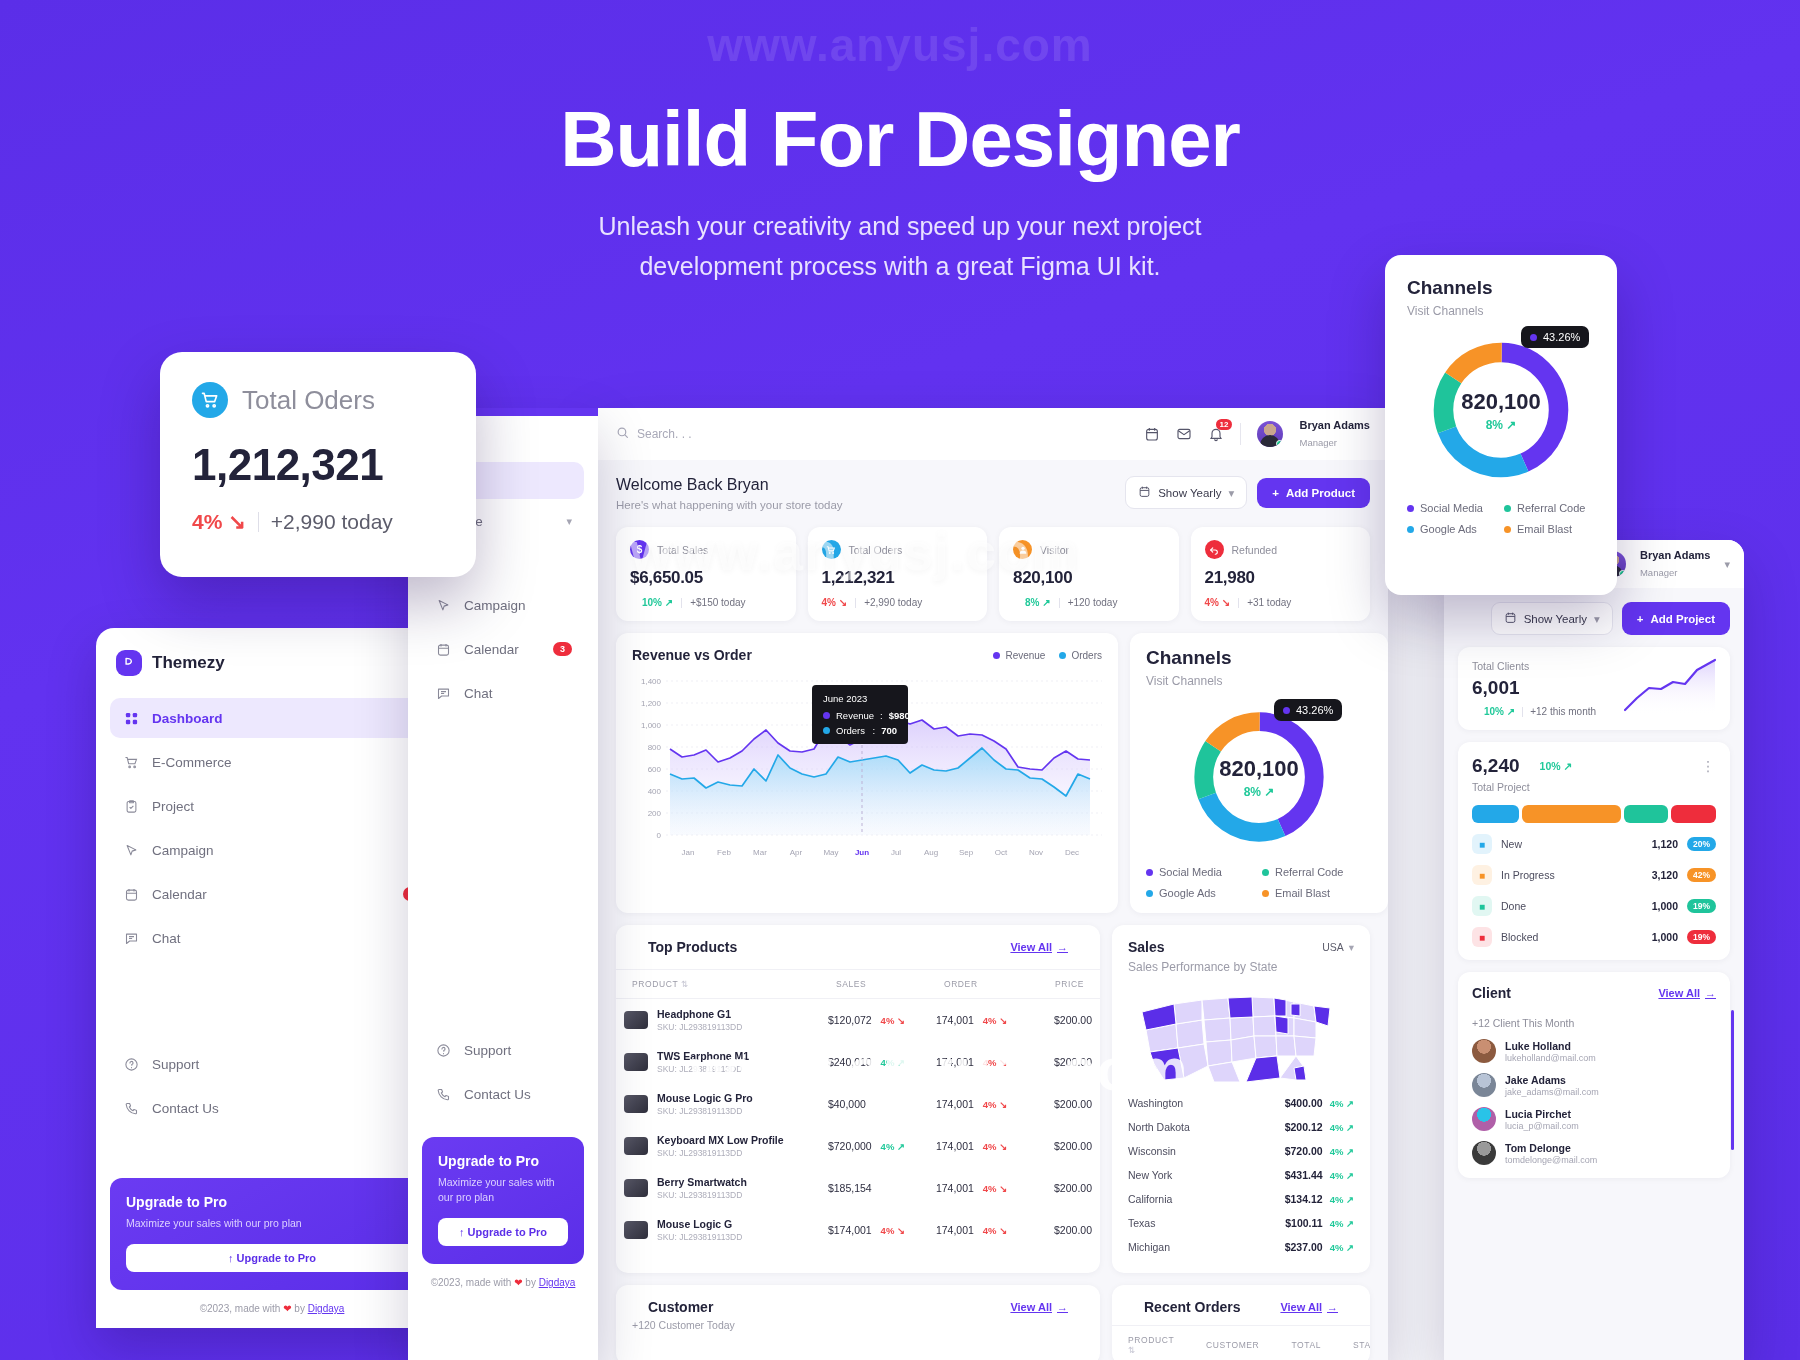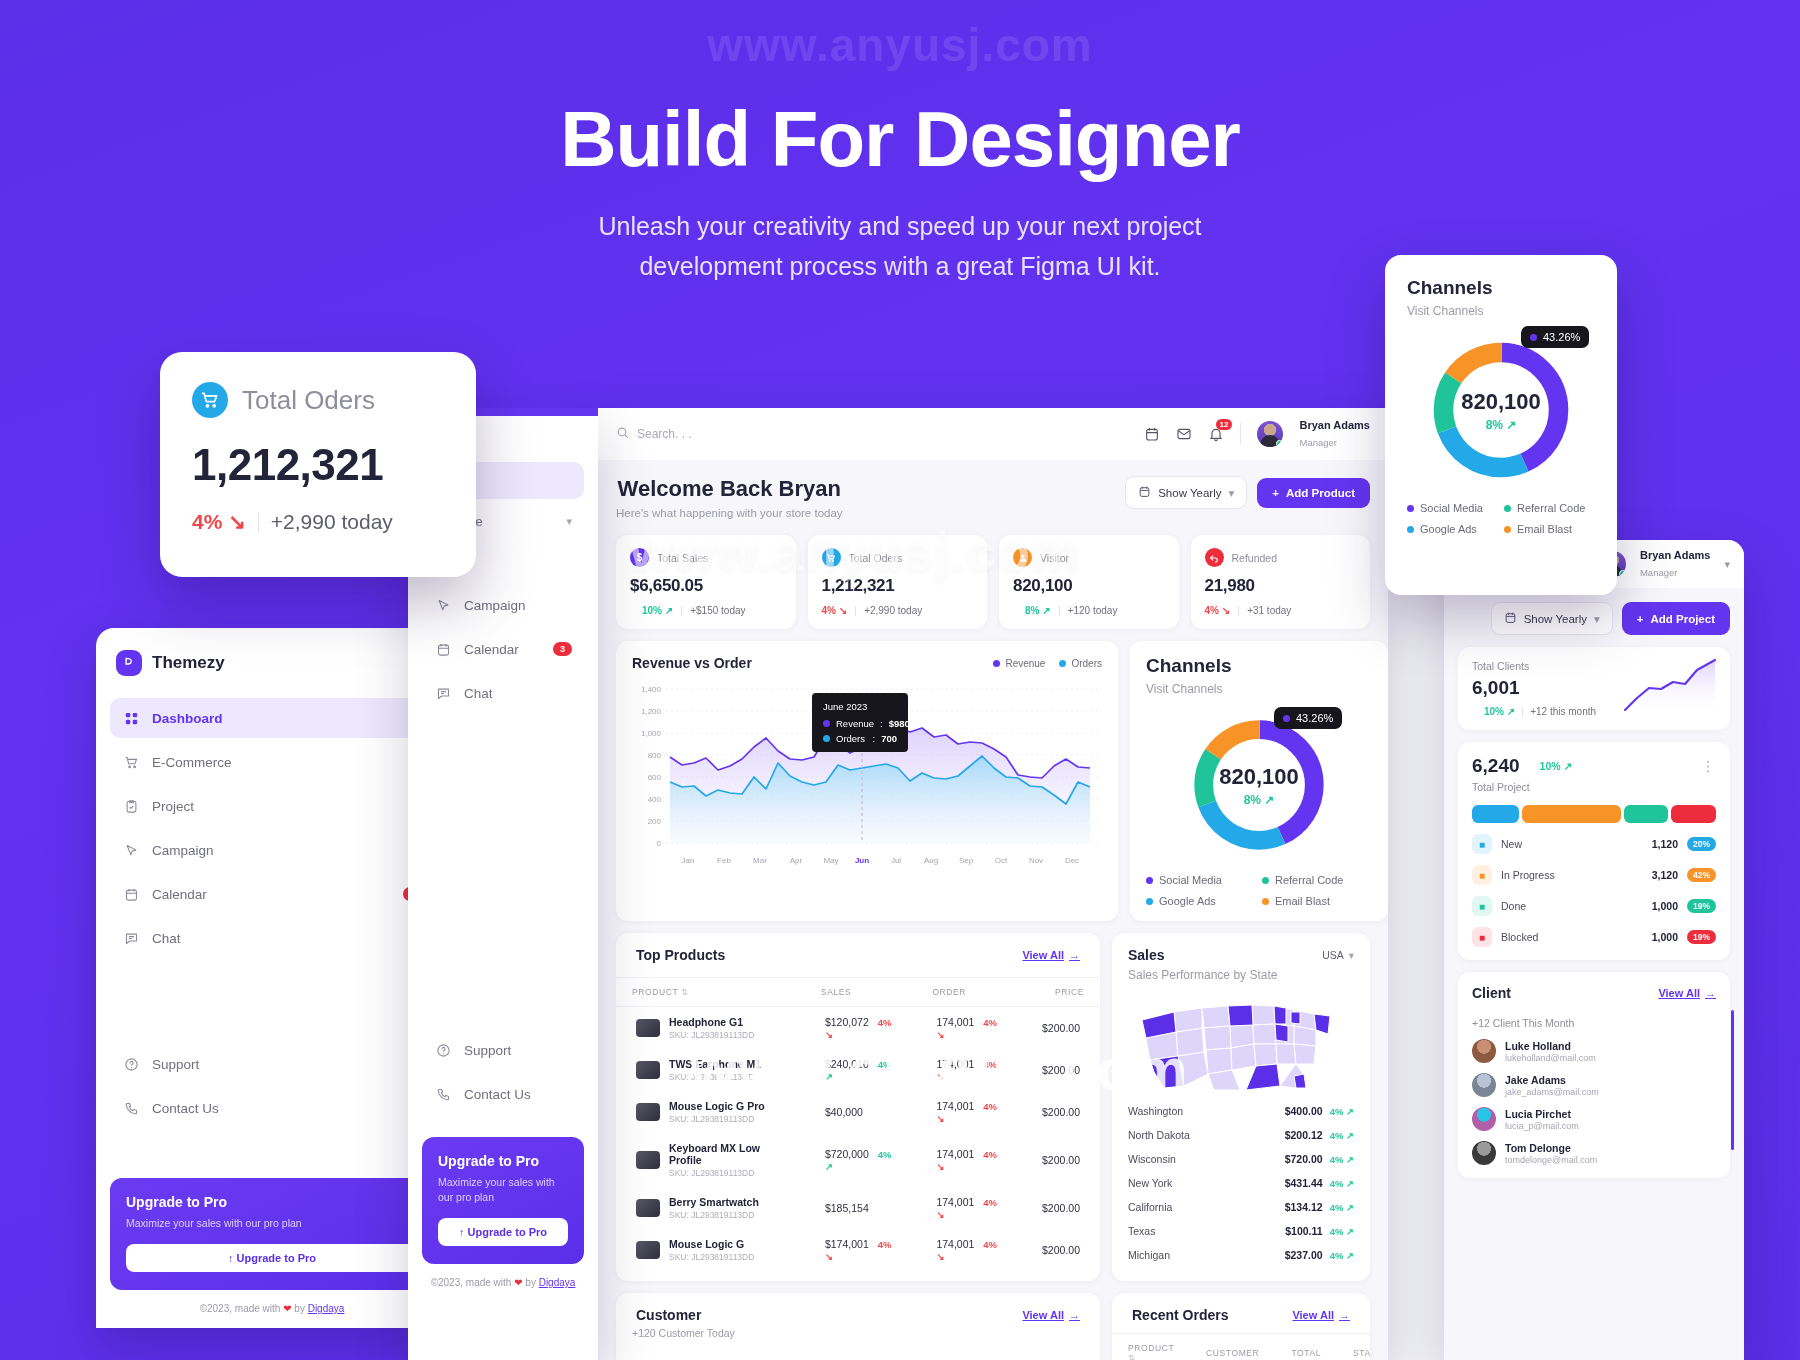--- a/index.html
+++ b/index.html
@@ -98,21 +98,21 @@
     background: radial-gradient(circle at 50% 34%, #C9A68E 0 28%, transparent 29%), linear-gradient(#7B52D6,#5E3BB5); }
   .avatar::after { content:''; position:absolute; left:50%; bottom:0; transform:translateX(-50%);
     width:20px;height:12px;border-radius:10px 10px 0 0;background:#2A2A38; }
   .av-online { position: absolute; right: 0; bottom: 0; width: 7px; height: 7px; border-radius: 50%;
     background: #1FCB8F; border: 1.5px solid #fff; z-index: 3; }
   .uname { font-size: 11px; font-weight: 700; color: #23233A; line-height: 1.3; }
   .urole { font-size: 9.5px; color: #9B9BA8; }
 
   .content { padding: 16px 18px; }
   .welcome-row { display: flex; align-items: flex-start; }
-  .welcome h2 { font-size: 22px; font-weight: 700; color: #23233A; text-align: center; }
+  .welcome h2 { font-size: 16px; font-weight: 400; color: #23233A; }
   .welcome p { font-size: 11.5px; color: #9B9BA8; margin-top: 5px; }
   .wr-actions { margin-left: auto; display: flex; gap: 10px; align-items: center; }
   .btn-outline { background: #fff; border: 1px solid #E5E5EE; border-radius: 9px; padding: 8px 12px;
     display: flex; align-items: center; gap: 7px; font-size: 11.5px; color: #3A3A4C; font-family: inherit; cursor: pointer; }
   .btn-primary { background: #6435F0; color: #fff; border: 0; border-radius: 9px; padding: 9px 15px;
     display: flex; align-items: center; gap: 7px; font-size: 11.5px; font-weight: 700; font-family: inherit; cursor: pointer; }
 
   .stats { display: grid; grid-template-columns: repeat(4, 1fr); gap: 12px; margin-top: 16px; }
   .stat { background: #fff; border-radius: 12px; padding: 13px 14px; box-shadow: 0 1px 6px rgba(20,5,60,.05); }
   .stat-head { display: flex; align-items: center; gap: 8px; }
@@ -125,27 +125,27 @@
   .stat-foot .sub { color: #70707F; }
 
   .two-col { display: grid; grid-template-columns: 1fr 258px; gap: 12px; margin-top: 12px; }
   .chart-card { background:#fff; border-radius: 12px; padding: 14px 16px; box-shadow: 0 1px 6px rgba(20,5,60,.05); }
   .cc-head { display: flex; align-items: center; }
   .cc-title { font-size: 14px; font-weight: 700; color: #23233A; }
   .cc-legend { margin-left: auto; display: flex; gap: 14px; font-size: 10px; color: #6B6B7B; }
   .cc-legend span { display: flex; align-items: center; gap: 5px; }
 
   .tbl-card { background:#fff;border-radius:12px;box-shadow:0 1px 6px rgba(20,5,60,.05); overflow:hidden; }
-  .tbl-head { display:flex;align-items:center;padding:14px 20px; }
+  .tbl-head { display:flex;align-items:center;padding:14px 32px; }
   .viewall { margin-left:auto; font-size:11px;color:#6435F0;font-weight:600;text-decoration:underline;
     display:flex;align-items:center;gap:5px; }
   table { width: 100%; border-collapse: collapse; }
   thead th { font-size: 8.5px; letter-spacing: .6px; color: #9B9BA8; font-weight: 400; text-align: left;
     padding: 9px 16px; border-top: 1px solid #F0F0F5; border-bottom: 1px solid #F0F0F5; }
-  tbody td { padding: 9px 20px; font-size: 10.5px; color: #2E2E40; vertical-align: middle; margin-left: 21px; }
+  tbody td { padding: 9px 8px; font-size: 10.5px; color: #2E2E40; vertical-align: middle; margin-left: 21px; }
   .prod { display: flex; align-items: center; gap: 9px; }
   .prod-img { width: 24px; height: 18px; border-radius: 4px; flex: none;
     background: linear-gradient(135deg,#585866,#2F2F3C); }
   .prod-name { font-size: 10.5px; font-weight: 600; color: #23233A; }
   .prod-sku { font-size: 8.5px; color: #ADADBA; margin-top: 2px; }
   .ta-r { text-align: right; }
   .chg { font-size: 9.5px; font-weight: 700; margin-left: 6px; }
 
   .sales-card { background:#fff;border-radius:12px;padding:14px 16px;box-shadow:0 1px 6px rgba(20,5,60,.05); }
   .state-row { display:flex;align-items:center;font-size:10.5px;color:#4C4C5E;padding:6px 0; }

